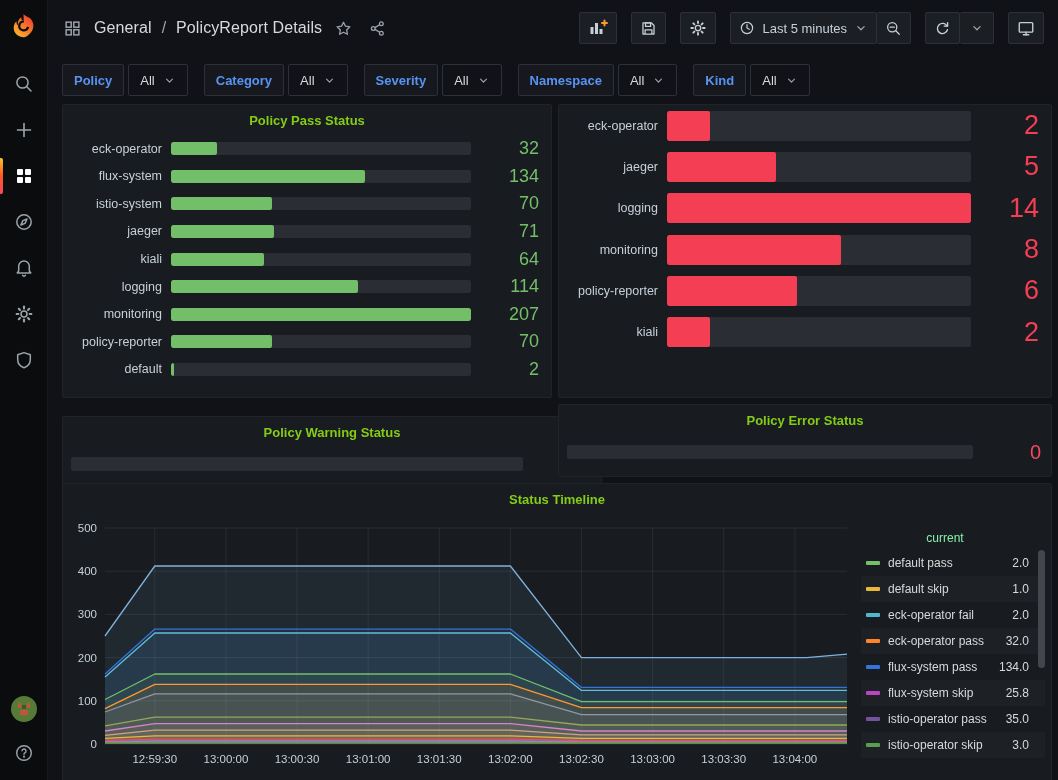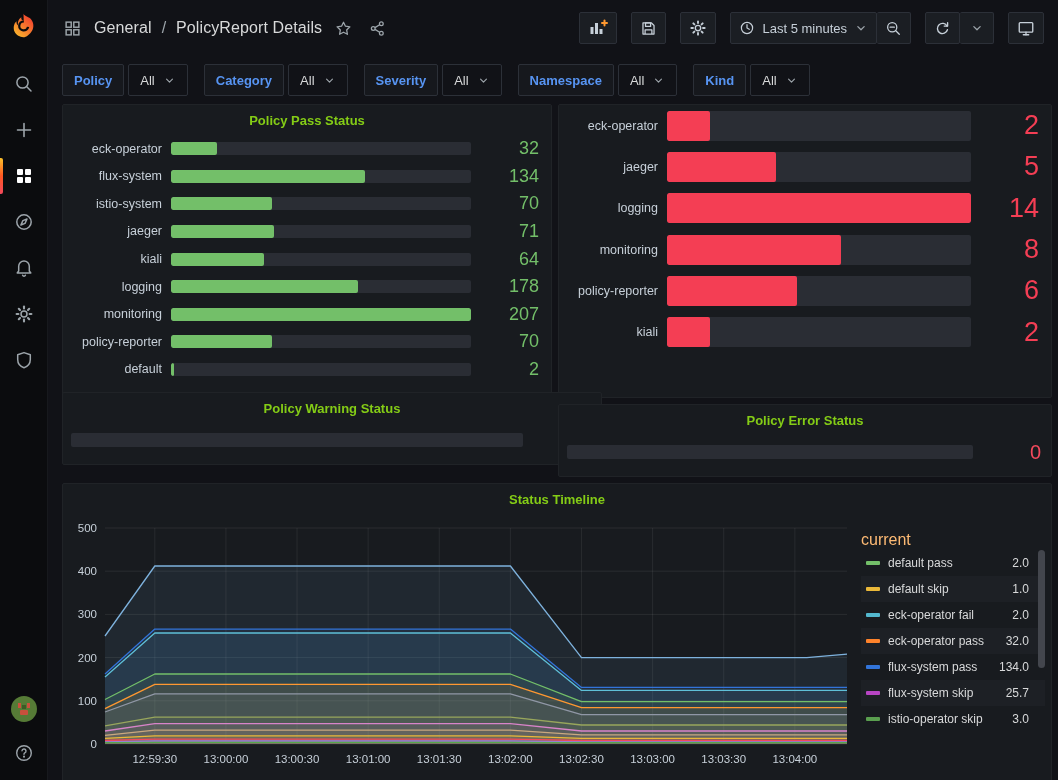--- a/index.html
+++ b/index.html
@@ -91,21 +91,21 @@
   .single-row { display:flex; align-items:center; height:34px; padding-left:8px; }
   .single-row .g-track { height:14px; }
   .single-row .g-value { font-size:20px; }
 
   
   .tl-plot { position:absolute; left:2px; top:38px; width:800px; height:250px; }
   .legend {
     position:absolute; left:798px; top:46px; width:184px; height:248px;
     overflow:hidden; font-size:12px;
   }
-  .lg-head { text-align:left; color:#fdba74; padding:1px 16px 3px 0; height:20px; font-size:16px; }
+  .lg-head { text-align:center; color:#86efac; padding:1px 16px 3px 0; height:20px; font-size:12px; }
   .lg-row { display:flex; align-items:center; height:26px; padding:0 16px 0 5px; cursor:pointer; }
   .lg-rows .lg-row:nth-child(even) { background:#1D2025; }
   .lg-swatch { width:14px; height:4px; border-radius:1px; margin-right:8px; flex:0 0 14px; }
   .lg-name { flex:1; color:#D8D9DA; white-space:nowrap; }
   .lg-val { color:#D8D9DA; }
   .lg-scroll { position:absolute; right:0; top:20px; width:7px; height:118px; background:#43464D; border-radius:4px; cursor:pointer; }
 
   svg.ico { display:block; }
 </style>
 </head>
@@ -441,21 +441,21 @@
               <div class="g-track">
                 <div class="g-fill" style="width: 30.9179%; background: rgb(115, 191, 105);"></div>
               </div>
               <div class="g-value" style="color: rgb(115, 191, 105);">64</div>
             </div>
             <div class="g-row">
               <div class="g-label">logging</div>
               <div class="g-track">
                 <div class="g-fill" style="width: 62.3188%; background: rgb(115, 191, 105);"></div>
               </div>
-              <div class="g-value" style="color: rgb(115, 191, 105);">178</div>
+              <div class="g-value" style="color: rgb(115, 191, 105);">114</div>
             </div>
             <div class="g-row">
               <div class="g-label">monitoring</div>
               <div class="g-track">
                 <div class="g-fill" style="width: 100%; background: rgb(115, 191, 105);"></div>
               </div>
               <div class="g-value" style="color: rgb(115, 191, 105);">207</div>
             </div>
             <div class="g-row">
               <div class="g-label">policy-reporter</div>
@@ -514,21 +514,21 @@
             <div class="g-row">
               <div class="g-label">kiali</div>
               <div class="g-track">
                 <div class="g-fill" style="width: 14.2857%; background: rgb(244, 62, 84);"></div>
               </div>
               <div class="g-value" style="color: rgb(244, 62, 84);">2</div>
             </div>
           </div>
       </section>
 
-      <section class="panel" style="left:14px; top:288px; width:540px; height:73px">
+      <section class="panel" style="left:14px; top:312px; width:540px; height:73px">
         <div class="panel-title">Policy Warning Status</div>
         <div class="single-row">
           <div class="g-track"></div>
           <div class="g-value" style="color:#FF9830">0</div>
         </div>
       </section>
 
       <section class="panel" style="left:510px; top:300px; width:494px; height:73px">
         <div class="panel-title">Policy Error Status</div>
         <div class="single-row">
@@ -623,21 +623,26 @@
                 <span class="lg-val">32.0</span>
               </div>
               <div class="lg-row">
                 <span class="lg-swatch" style="background: rgb(50, 116, 217);"></span>
                 <span class="lg-name">flux-system pass</span>
                 <span class="lg-val">134.0</span>
               </div>
               <div class="lg-row">
                 <span class="lg-swatch" style="background: rgb(184, 69, 196);"></span>
                 <span class="lg-name">flux-system skip</span>
-                <span class="lg-val">25.7</span>
+                <span class="lg-val">25.8</span>
+              </div>
+              <div class="lg-row">
+                <span class="lg-swatch" style="background: rgb(115, 82, 160);"></span>
+                <span class="lg-name">istio-operator pass</span>
+                <span class="lg-val">35.0</span>
               </div>
               <div class="lg-row">
                 <span class="lg-swatch" style="background: rgb(90, 159, 79);"></span>
                 <span class="lg-name">istio-operator skip</span>
                 <span class="lg-val">3.0</span>
               </div>
             </div>
           <div class="lg-scroll"></div>
         </div>
       </section>

